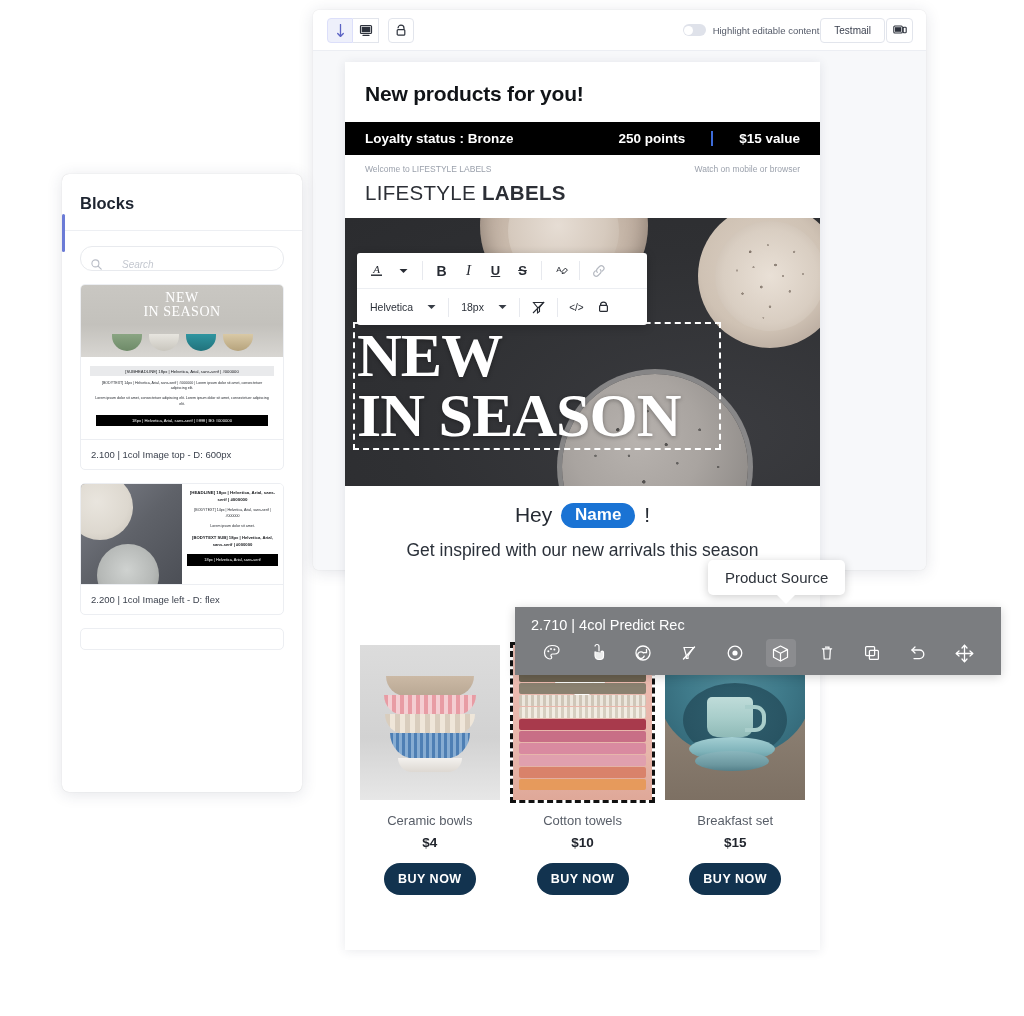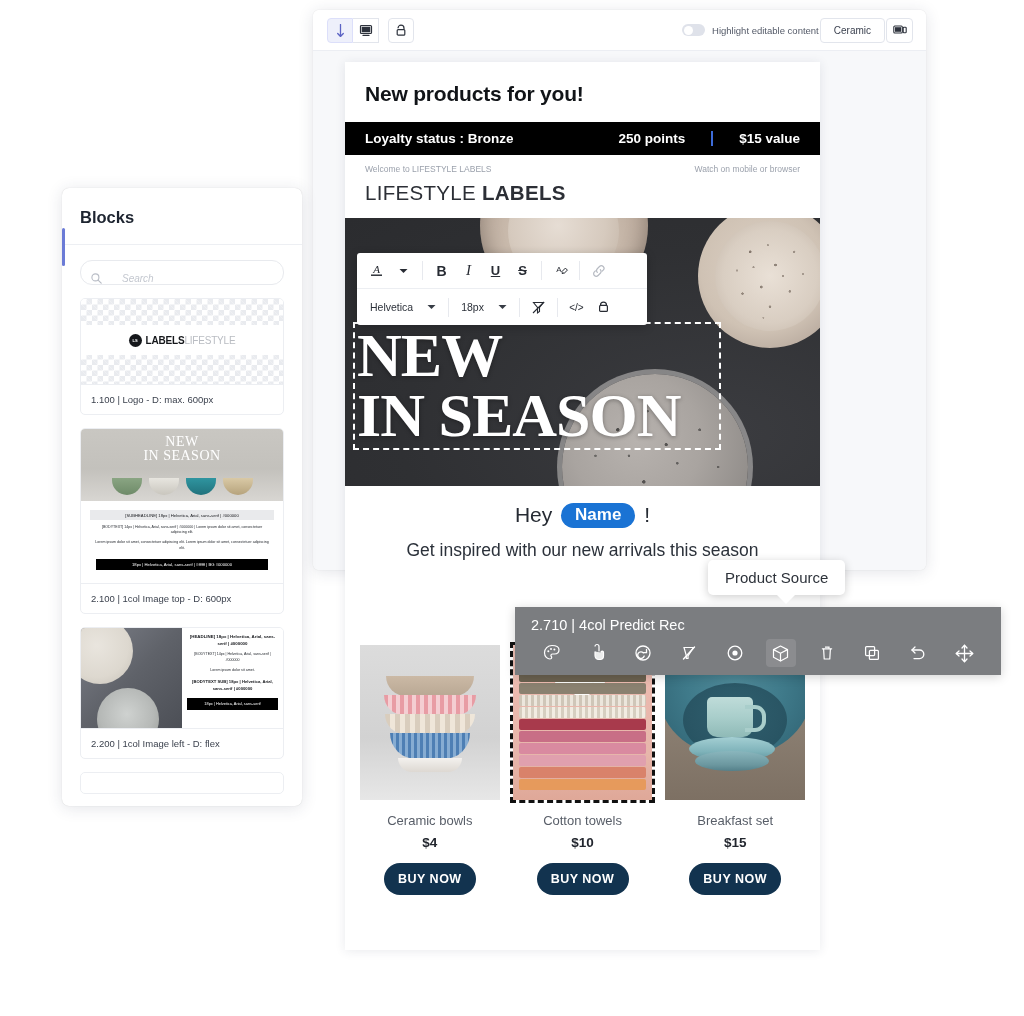--- a/index.html
+++ b/index.html
@@ -337,21 +337,21 @@
   }
   .tooltip::after{
     content:""; position:absolute; left:68px; bottom:-9px;
     width:0; height:0;
     border-left:10px solid transparent; border-right:10px solid transparent;
     border-top:10px solid #ffffff;
   }
 
   
   .blocks-panel {
-    position:absolute; left:62px; top:188px;
+    position:absolute; left:62px; top:174px;
     width:240px; height:618px;
     background:#ffffff;
     border-radius:7px;
     box-shadow:0 2px 16px rgba(40,50,80,0.13), 0 0 1px rgba(0,0,0,0.18);
     overflow:hidden;
   }
   .blocks-accent {
     position:absolute; left:0px; top:40px; width:3px; height:38px;
     background:#6b7bd6; border-radius:2px;
   }
@@ -474,21 +474,21 @@
               <path d="M3 4.2a3 3 0 0 1 6 0v1.3" stroke="#2d323c" stroke-width="1.2" fill="none"></path>
               <rect x="2.2" y="5.6" width="7.6" height="5.6" rx="1" stroke="#2d323c" stroke-width="1.2" fill="none"></rect>
             </svg>
         </div>
       </div>
       <div class="tb-right">
         <div class="toggle-wrap">
           <div class="toggle"></div>
           <span class="toggle-label">Highlight editable content</span>
         </div>
-        <div class="btn-pill">Ceramic</div>
+        <div class="btn-pill">Testmail</div>
         <div class="btn-icon-sq">
           <svg width="14" height="12" viewBox="0 0 14 12">
               <rect x="0.8" y="2" width="8.5" height="7" rx="1" stroke="#2d323c" stroke-width="1.1" fill="none"></rect>
               <rect x="2" y="3.2" width="6.1" height="4.6" fill="#2d323c"></rect>
               <rect x="10.2" y="3.2" width="3" height="5.6" rx="0.8" stroke="#2d323c" stroke-width="1.1" fill="none"></rect>
             </svg>
         </div>
       </div>
     </div>
     <div class="editor-canvas"></div>
@@ -742,30 +742,20 @@
     <div class="blocks-div"></div>
 
     <div class="search-box">
       <svg width="11" height="11" viewBox="0 0 11 11">
           <circle cx="4.4" cy="4.4" r="3.5" stroke="#b9bdc6" stroke-width="1.1" fill="none"></circle>
           <path d="M7.1 7.1 L10.2 10.2" stroke="#b9bdc6" stroke-width="1.2" stroke-linecap="round"></path>
         </svg>
       <span class="search-ph">Search</span>
     </div>
 
-    <div class="block-card">
-      <div class="block-thumb">
-        <div class="checker"></div>
-        <div class="logo-band">
-          <div class="logo-dot">LS</div>
-          <div class="logo-text"><span style="font-weight:bold;color:#15171b;">LABELS</span><span>LIFESTYLE</span></div>
-        </div>
-      </div>
-      <div class="block-caption">1.100 | Logo - D: max. 600px</div>
-    </div>
 
     <div class="block-card">
       <div class="thumb2">
         <div class="t2-img">
           <div class="t2-head">
             <div>NEW</div>
             <div>IN SEASON</div>
           </div>
           <div class="t2-bowls">
             <div class="mini-bowl mb1"></div>

